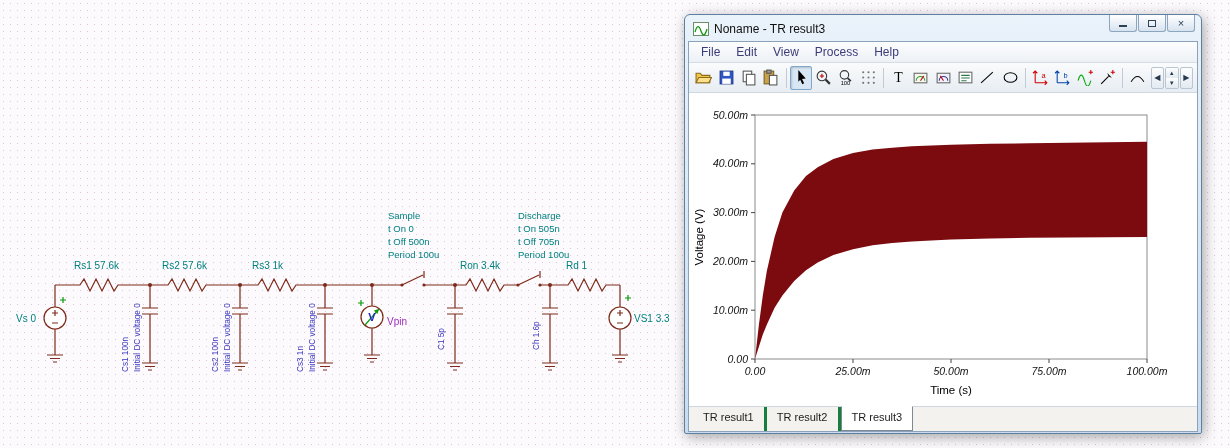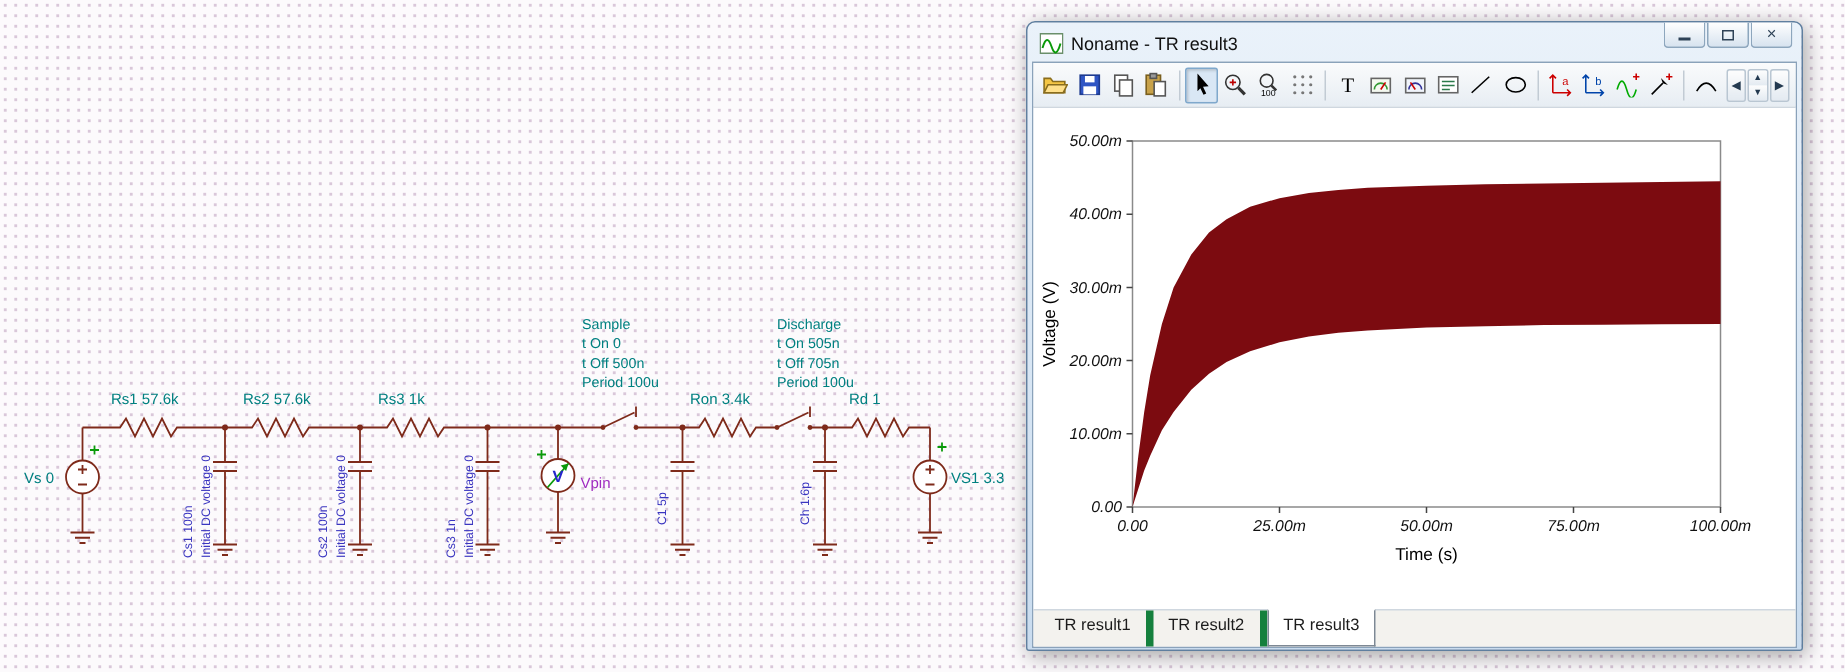--- a/index.html
+++ b/index.html
@@ -69,21 +69,21 @@
 
   .chart-wrap { flex:1; position:relative; background:#fff; }
   #chart-svg { position:absolute; left:0; top:0; }
   #chart-svg .tick { font:italic 10.5px "Liberation Sans",sans-serif; fill:#111; }
   #chart-svg .axlabel { font:11.5px "Liberation Sans",sans-serif; fill:#000; }
   #chart-svg line { stroke:#444; stroke-width:1; }
 
   .tabbar { height:25px; background:#f3f2ee; border-top:1px solid #cfd7df;
     display:flex; align-items:stretch; padding-left:4px; flex:0 0 auto; }
   .tab { font-size:11px; color:#1c1c1c; padding:4px 10px 0;
-    border-right:5px solid #15803d; }
+    border-right:3px solid #15803d; }
   .tab.active { background:#fff; border:1px solid #7d8894; border-top:1px solid #fff;
     margin-top:-1px;text-align:right; }
 </style>
 </head>
 <body>
 
 <div class="canvas"></div>
 
 <svg id="schematic" width="700" height="448">
   <defs>
@@ -198,20 +198,27 @@
           <span class="glyph-min"></span>
         </span>
       <span class="winbtn">
           <span class="glyph-max"></span>
         </span>
       <span class="winbtn">×</span>
     </span>
   </div>
 
   <div class="client">
+    <div class="menubar">
+      <span class="menu-item">File</span>
+      <span class="menu-item">Edit</span>
+      <span class="menu-item">View</span>
+      <span class="menu-item">Process</span>
+      <span class="menu-item">Help</span>
+    </div>
 
     <div class="toolbar">
       <span class="tb">
           <svg viewBox="0 0 16 16">
             <path d="M1 13V4h4l1.5 2H14v7z" fill="#f5c644" stroke="#8a6d1d"></path>
             <path d="M1 13l2.5-5h12L13 13z" fill="#ffe08a" stroke="#8a6d1d"></path>
           </svg>
         </span>
       <span class="tb">
           <svg viewBox="0 0 16 16">

